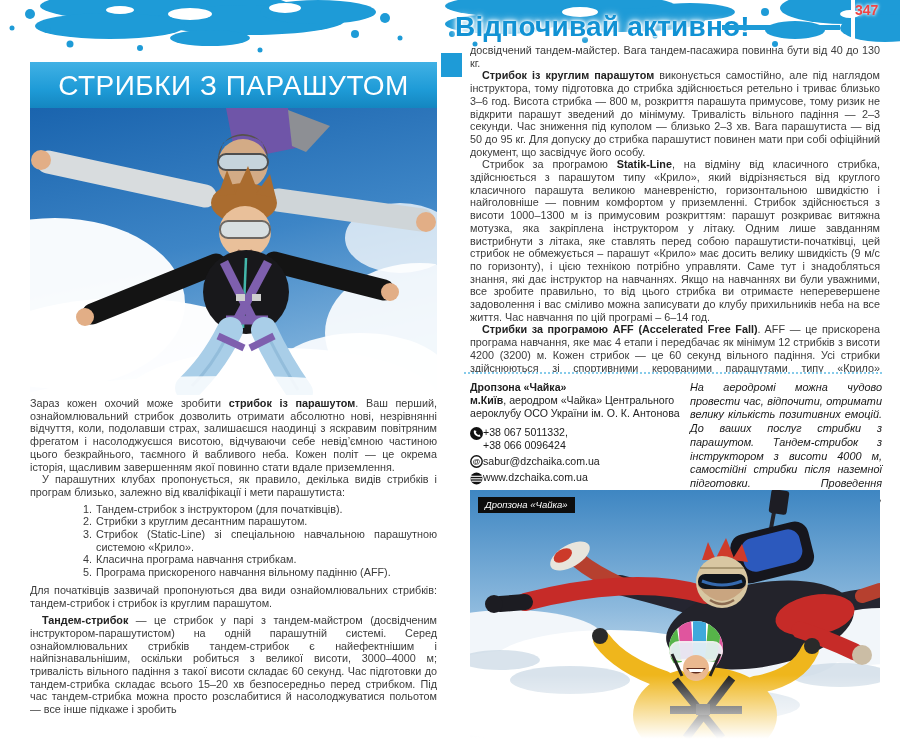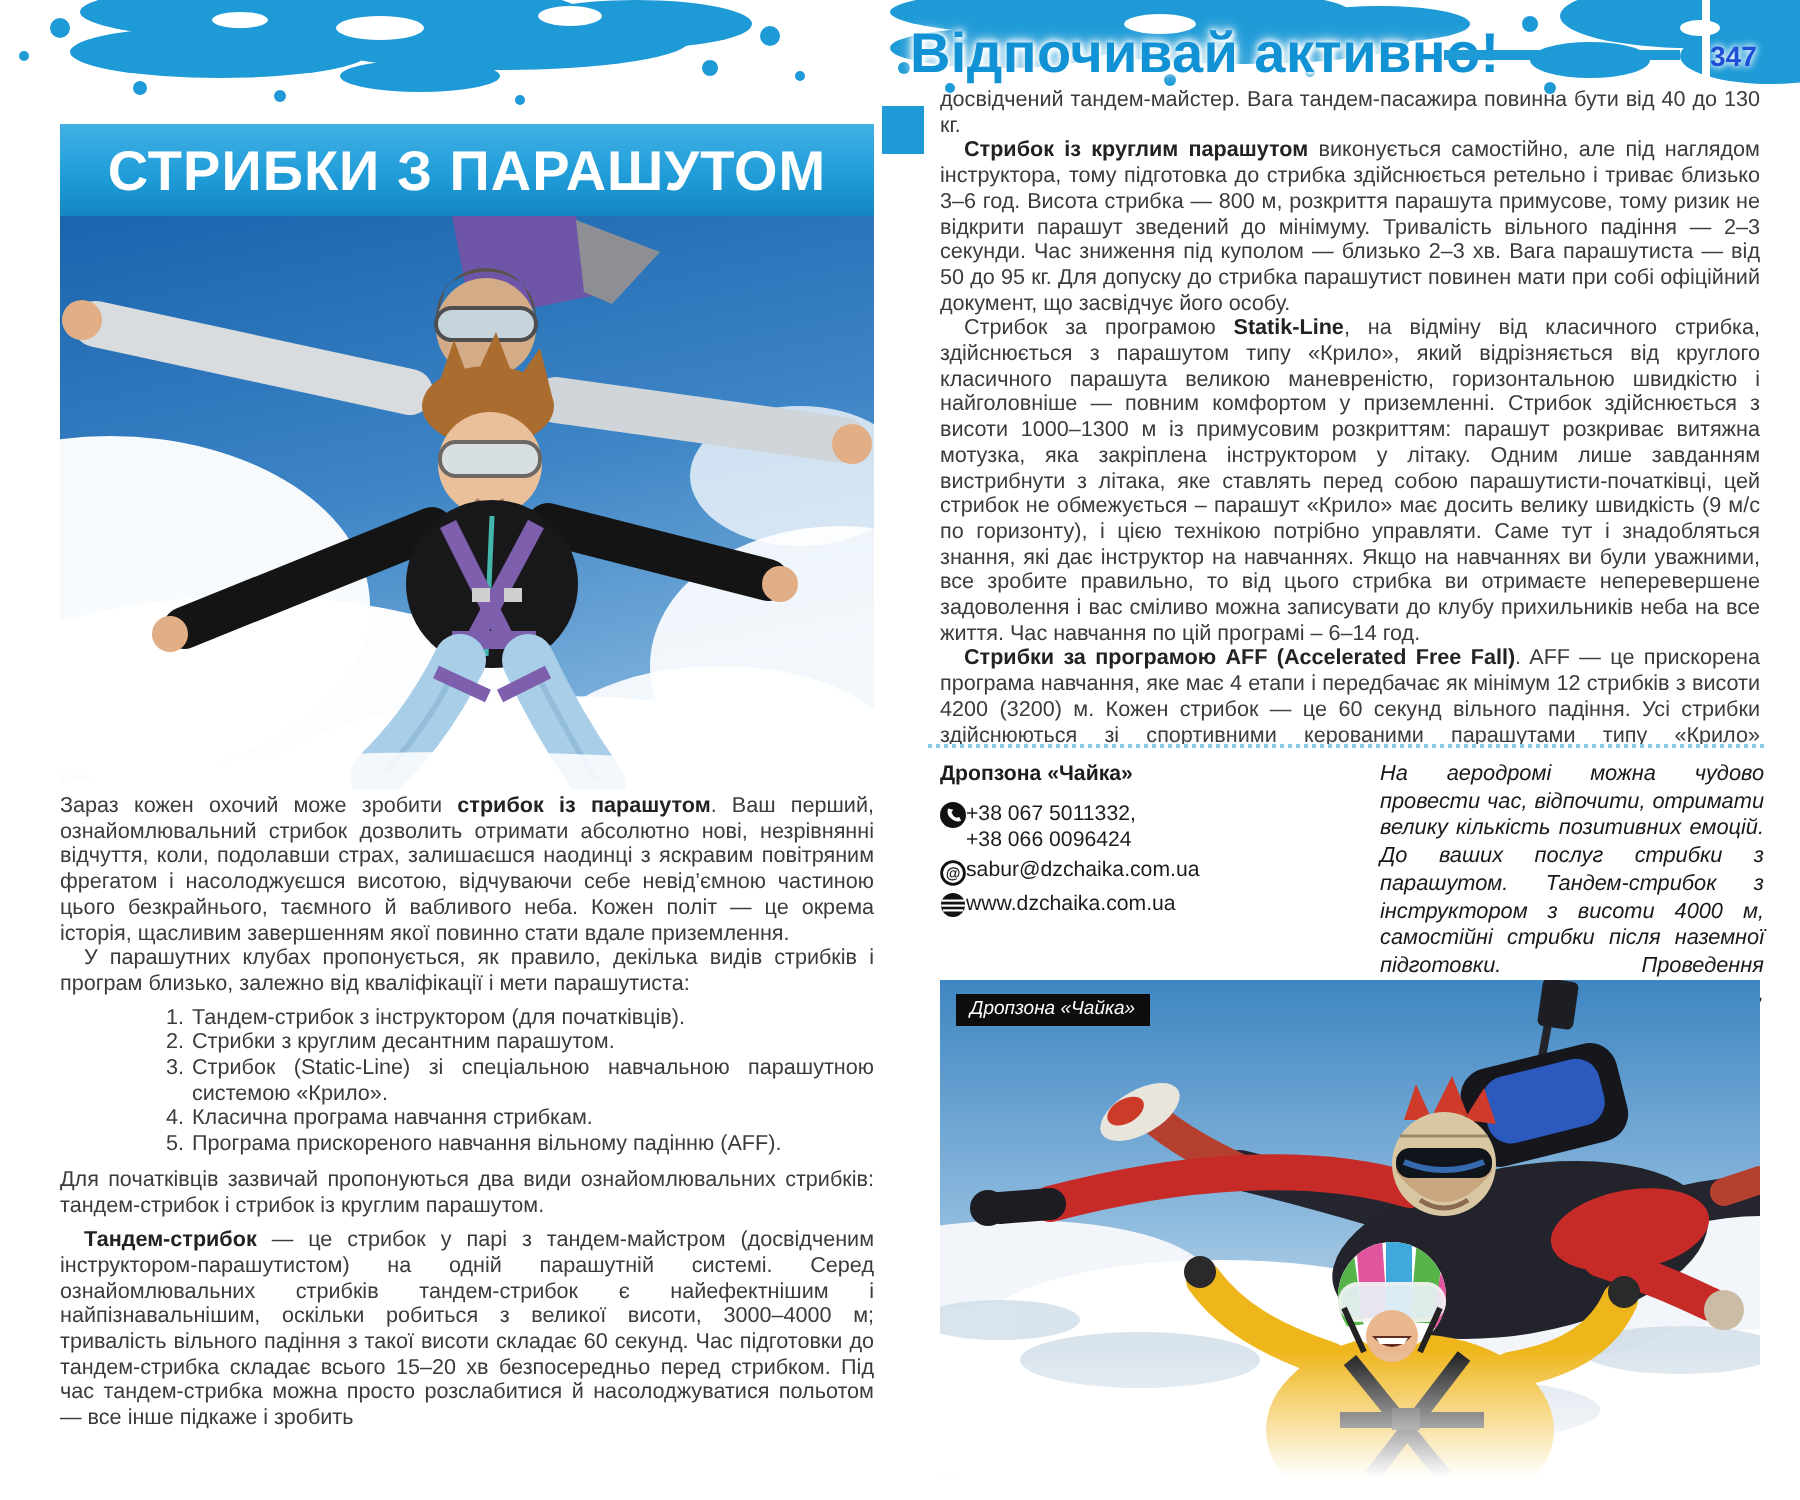--- a/index.html
+++ b/index.html
@@ -5,27 +5,27 @@
   html,body { margin:0; padding:0; background:#ffffff; }
   .page { position:relative; width:900px; height:750px; background:#fff; overflow:hidden;
           font-family:"Liberation Sans","DejaVu Sans",sans-serif; }
 
   .splatter { position:absolute; left:0; top:0; }
 
   .header-title { position:absolute; left:455px; top:11px; font-size:28px; font-weight:bold;
                   color:#1192d4; letter-spacing:.2px;
                   text-shadow:0 0 3px #fff,0 0 5px #fff,0 0 8px #fff,1px 1px 2px #fff; }
   .header-rule { position:absolute; left:722px; top:25px; width:118px; height:5px; background:#1e9bd7; }
-  .page-number { position:absolute; left:855px; top:20px; font-size:14px; font-weight:bold; color:#1d4ed8;
+  .page-number { position:absolute; left:855px; top:2px; font-size:14px; font-weight:bold; color:#ef4444;
                  text-shadow:0 0 3px #fff,0 0 4px #fff; }
   .spine-square { position:absolute; left:441px; top:53px; width:21px; height:24px; background:#1e9bd7; }
 
   .article-title { position:absolute; left:30px; top:62px; width:407px; height:46px;
                    background:linear-gradient(180deg,#41b1e5,#1e9bd7 60%,#1486c0);
-                   color:#fff; font-size:28px; font-weight:bold; text-align:center; line-height:47px;
+                   color:#fff; font-size:28px; font-weight:normal; text-align:center; line-height:47px;
                    letter-spacing:.5px; }
 
   .photo1 { position:absolute; left:30px; top:108px; width:407px; height:287px; overflow:hidden; }
   .photo2 { position:absolute; left:470px; top:490px; width:410px; height:260px; overflow:hidden; }
   .photo-label { position:absolute; left:8px; top:7px; background:#0d0d0d; color:#fff;
                  font-style:italic; font-size:9.5px; padding:2px 7px 3px; }
 
   .left-text  { position:absolute; left:30px;  top:397px; width:407px; height:332px; overflow:hidden; }
   .right-text { position:absolute; left:470px; top:44px;  width:410px; height:328px; overflow:hidden; }
 
@@ -185,20 +185,21 @@
     <p class="ind"><b>Стрибок із круглим парашутом</b><span> виконується самостійно, але під наглядом інструктора, тому підготовка до стрибка здійснюється ретельно і триває близько 3–6 год. Висота стрибка — 800 м, розкриття парашута примусове, тому ризик не відкрити парашут зведений до мінімуму. Тривалість вільного падіння — 2–3 секунди. Час зниження під куполом — близько 2–3 хв. Вага парашутиста — від 50 до 95 кг. Для допуску до стрибка парашутист повинен мати при собі офіційний документ, що засвідчує його особу.</span></p>
     <p class="ind"><span>Стрибок за програмою </span><b>Statik-Line</b><span>, на відміну від класичного стрибка, здійснюється з парашутом типу «Крило», який відрізняється від круглого класичного парашута великою маневреністю, горизонтальною швидкістю і найголовніше — повним комфортом у приземленні. Стрибок здійснюється з висоти 1000–1300 м із примусовим розкриттям: парашут розкриває витяжна мотузка, яка закріплена інструктором у літаку. Одним лише завданням вистрибнути з літака, яке ставлять перед собою парашутисти-початківці, цей стрибок не обмежується – парашут «Крило» має досить велику швидкість (9 м/с по горизонту), і цією технікою потрібно управляти. Саме тут і знадобляться знання, які дає інструктор на навчаннях. Якщо на навчаннях ви були уважними, все зробите правильно, то від цього стрибка ви отримаєте неперевершене задоволення і вас сміливо можна записувати до клубу прихильників неба на все життя. Час навчання по цій програмі – 6–14 год.</span></p>
     <p class="ind"><b>Стрибки за програмою AFF (Accelerated Free Fall)</b><span>. AFF — це прискорена програма навчання, яке має 4 етапи і передбачає як мінімум 12 стрибків з висоти 4200 (3200) м. Кожен стрибок — це 60 секунд вільного падіння. Усі стрибки здійснюються зі спортивними керованими парашутами типу «Крило» студентського класу.</span></p>
   </div>
 
   <div class="divider"></div>
 
   <div class="contact-row">
     <div class="contact-left">
       <div class="c-name">Дропзона «Чайка»</div>
+      <div><b>м.Київ</b><span>, аеродром «Чайка» Центрального аероклубу ОСО України ім. О. К. Антонова</span></div>
       <div class="c-line first">
         <svg class="cicon" viewBox="0 0 13 13">
           <circle cx="6.5" cy="6.5" r="6.5" fill="#111"></circle>
           <path d="M4 3.2 q-1 3.4 2.2 5.6 q2.4 1.6 4.4 .6 l-1 -1.9 -1.5 .4 q-1.8 -.9 -2.4 -2.8 l1 -1.2 z" fill="#fff"></path>
         </svg>
         <div class="phones">
           <span>+38 067 5011332,</span>
           <span>+38 066 0096424</span>
         </div>
       </div>

